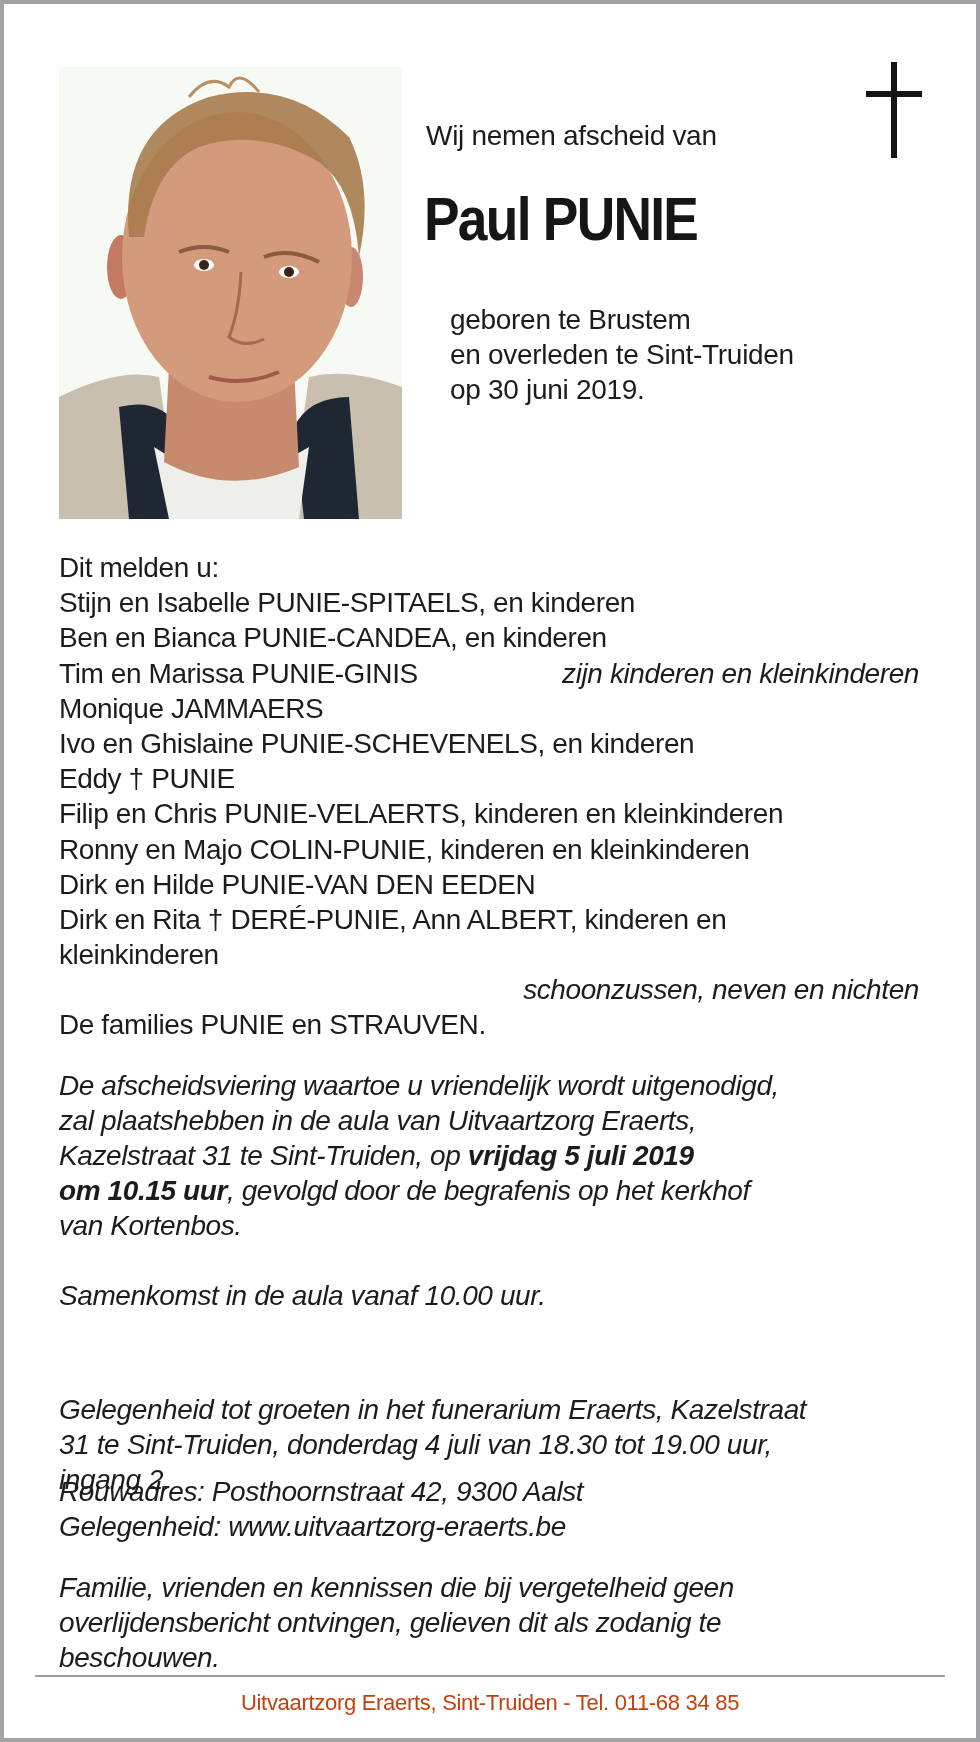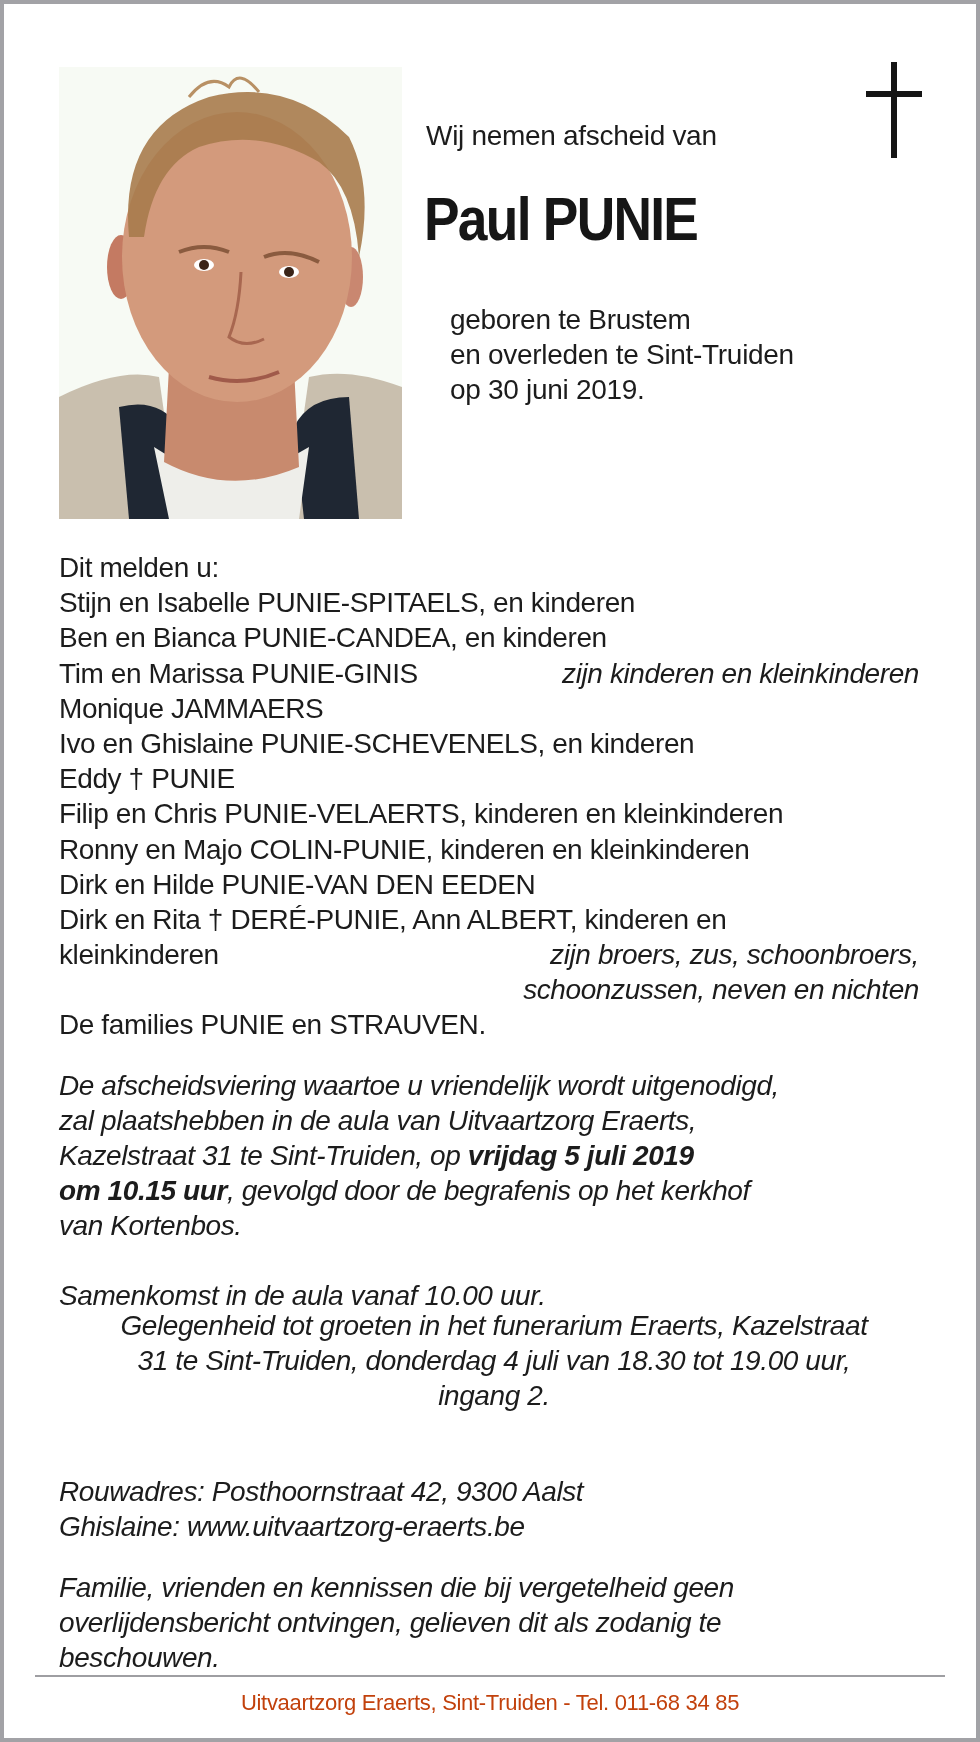--- a/index.html
+++ b/index.html
@@ -111,50 +111,49 @@
   </div>
   <div class="row"><span>Monique JAMMAERS</span></div>
   <div class="row"><span>Ivo en Ghislaine PUNIE-SCHEVENELS, en kinderen</span></div>
   <div class="row"><span>Eddy † PUNIE</span></div>
   <div class="row"><span>Filip en Chris PUNIE-VELAERTS, kinderen en kleinkinderen</span></div>
   <div class="row"><span>Ronny en Majo COLIN-PUNIE, kinderen en kleinkinderen</span></div>
   <div class="row"><span>Dirk en Hilde PUNIE-VAN DEN EEDEN</span></div>
   <div class="row"><span>Dirk en Rita † DERÉ-PUNIE, Ann ALBERT, kinderen en</span></div>
   <div class="row">
     <span>kleinkinderen</span>
-    <span class="note">zijn broers, zus, schoonbroers,</span>
   </div>
   <div class="row">
     <span></span>
     <span class="note">schoonzussen, neven en nichten</span>
   </div>
   <div class="row"><span>De families PUNIE en STRAUVEN.</span></div>
 </div>
 
 <div class="block" style="top:1068px;">
   <div class="ln">De afscheidsviering waartoe u vriendelijk wordt uitgenodigd,</div>
   <div class="ln">zal plaatshebben in de aula van Uitvaartzorg Eraerts,</div>
   <div class="ln"><span>Kazelstraat 31 te Sint-Truiden, op </span><b>vrijdag 5 juli 2019</b></div>
   <div class="ln"><b>om 10.15 uur</b><span>, gevolgd door de begrafenis op het kerkhof</span></div>
   <div class="ln">van Kortenbos.</div>
 </div>
 
 <div class="block" style="top:1278px;">
   <div class="ln">Samenkomst in de aula vanaf 10.00 uur.</div>
 </div>
 
-<div class="block" style="top:1308px;text-align:center;">
+<div class="block" style="top:1392px;">
   <div class="ln">Gelegenheid tot groeten in het funerarium Eraerts, Kazelstraat</div>
   <div class="ln">31 te Sint-Truiden, donderdag 4 juli van 18.30 tot 19.00 uur,</div>
   <div class="ln">ingang 2.</div>
 </div>
 
 <div class="block" style="top:1474px;">
   <div class="ln">Rouwadres: Posthoornstraat 42, 9300 Aalst</div>
-  <div class="ln">Ghislaine: www.uitvaartzorg-eraerts.be</div>
+  <div class="ln">Gelegenheid: www.uitvaartzorg-eraerts.be</div>
 </div>
 
 <div class="block" style="top:1570px;">
   <div class="ln">Familie, vrienden en kennissen die bij vergetelheid geen</div>
   <div class="ln">overlijdensbericht ontvingen, gelieven dit als zodanig te</div>
   <div class="ln">beschouwen.</div>
 </div>
 
 <div class="sep"></div>
 <div class="footer">Uitvaartzorg Eraerts, Sint-Truiden - Tel. 011-68 34 85</div>

